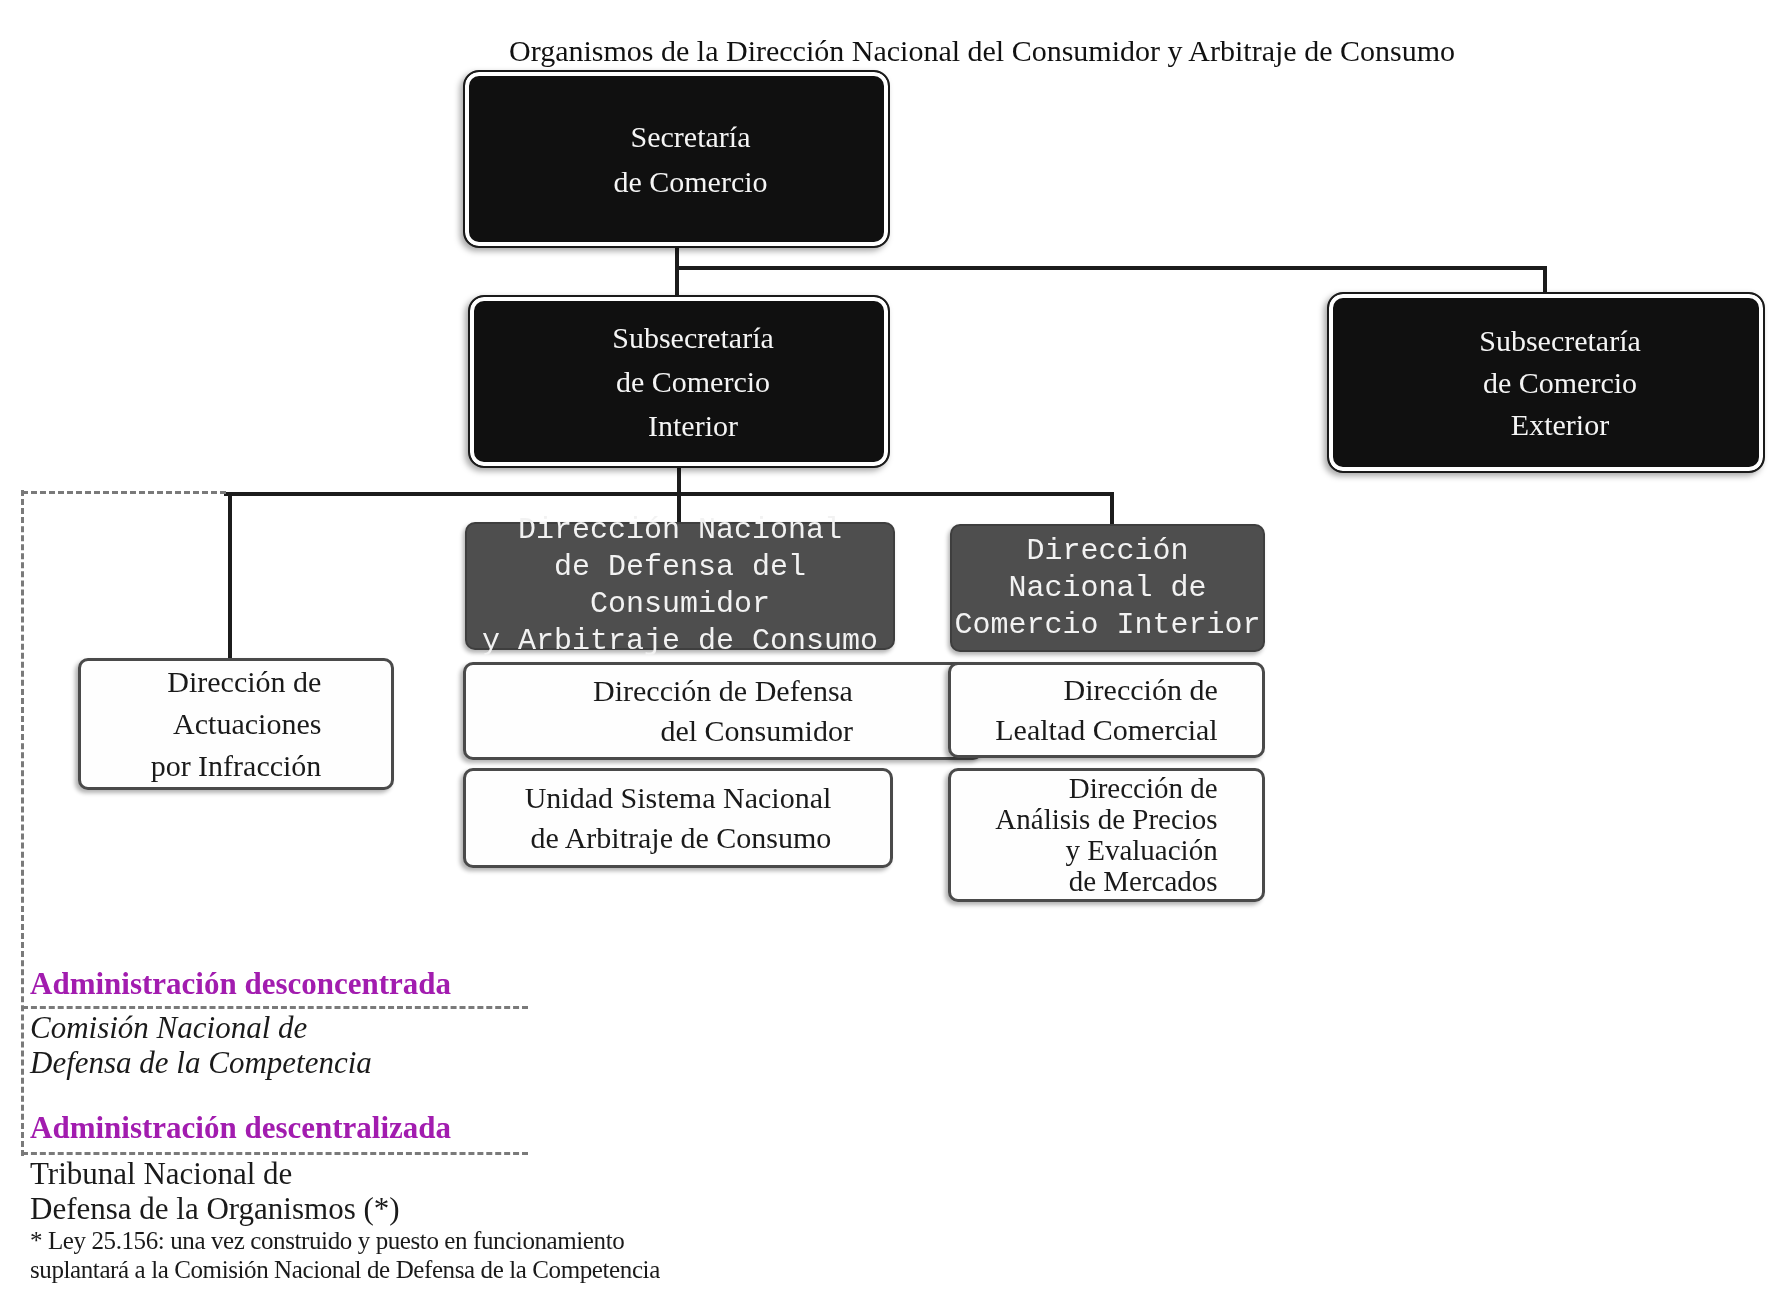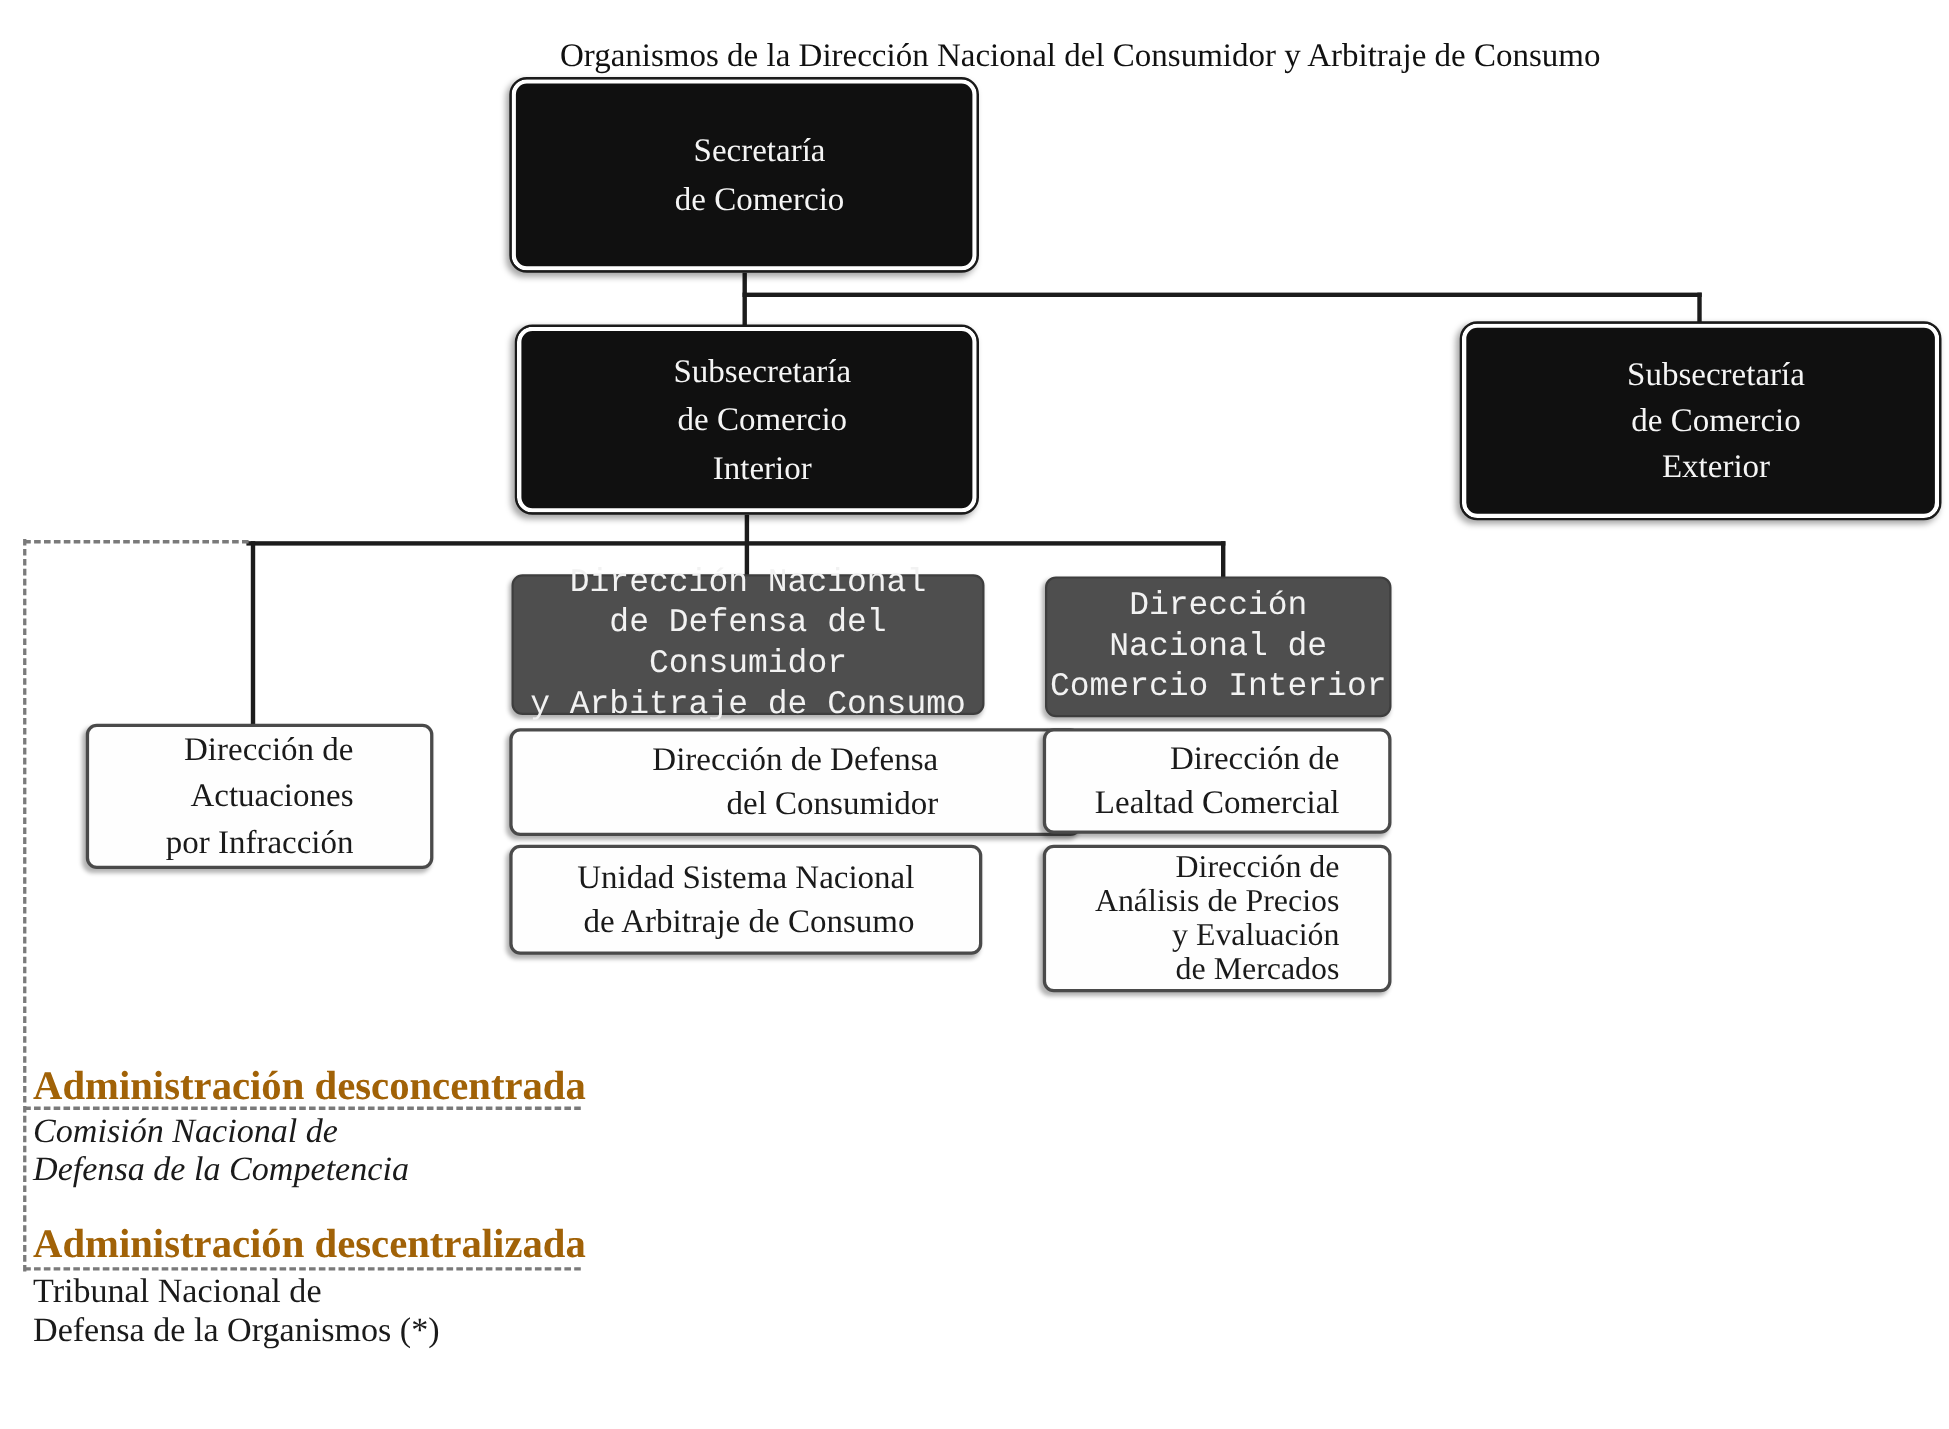--- a/index.html
+++ b/index.html
@@ -64,22 +64,22 @@
     height: 0;
   }
   .dash-v {
     position: absolute;
     border-left: 3px dashed #7a7a7a;
     width: 0;
   }
   .sec-heading {
     position: absolute;
     font-weight: bold;
-    font-size: 37px;
-    color: #a16207;
+    font-size: 31px;
+    color: #a21caf;
   }
   .sec-body {
     position: absolute;
     font-size: 31px;
     line-height: 35px;
     white-space: pre-line;
     color: #1a1a1a;
   }
   .footnote {
     position: absolute;
@@ -165,14 +165,16 @@
   </div>
 
   <div class="sec-heading" style="left:30px;top:966px;">Administración desconcentrada</div>
   <div class="sec-body" style="left:30px;top:1010px;font-style:italic;">Comisión Nacional de
 Defensa de la Competencia</div>
 
   <div class="sec-heading" style="left:30px;top:1110px;">Administración descentralizada</div>
   <div class="sec-body" style="left:30px;top:1156px;">Tribunal Nacional de
 Defensa de la Organismos (*)</div>
 
+  <div class="footnote" style="left:30px;top:1226px;">* Ley 25.156: una vez construido y puesto en funcionamiento
+suplantará a la Comisión Nacional de Defensa de la Competencia</div>
 
 </div>
 
 </body></html>

